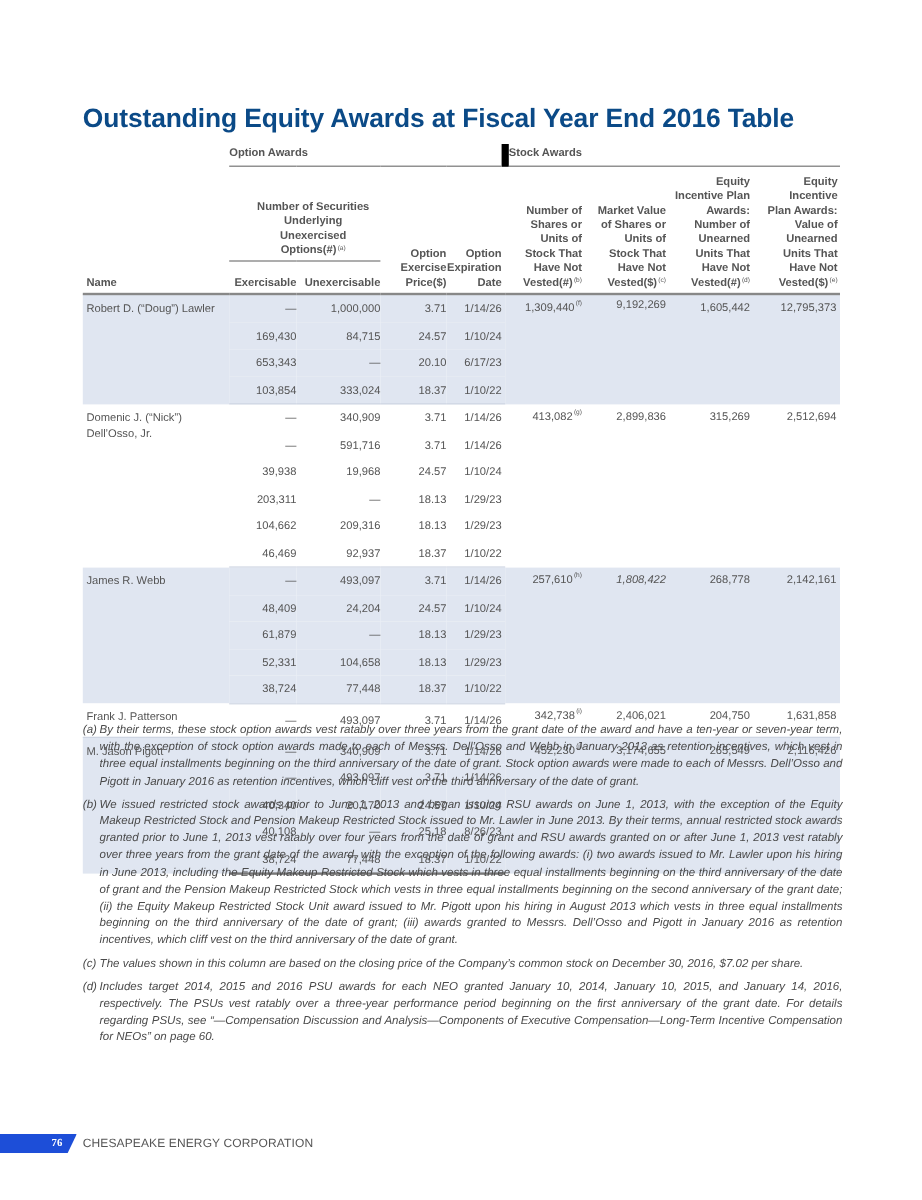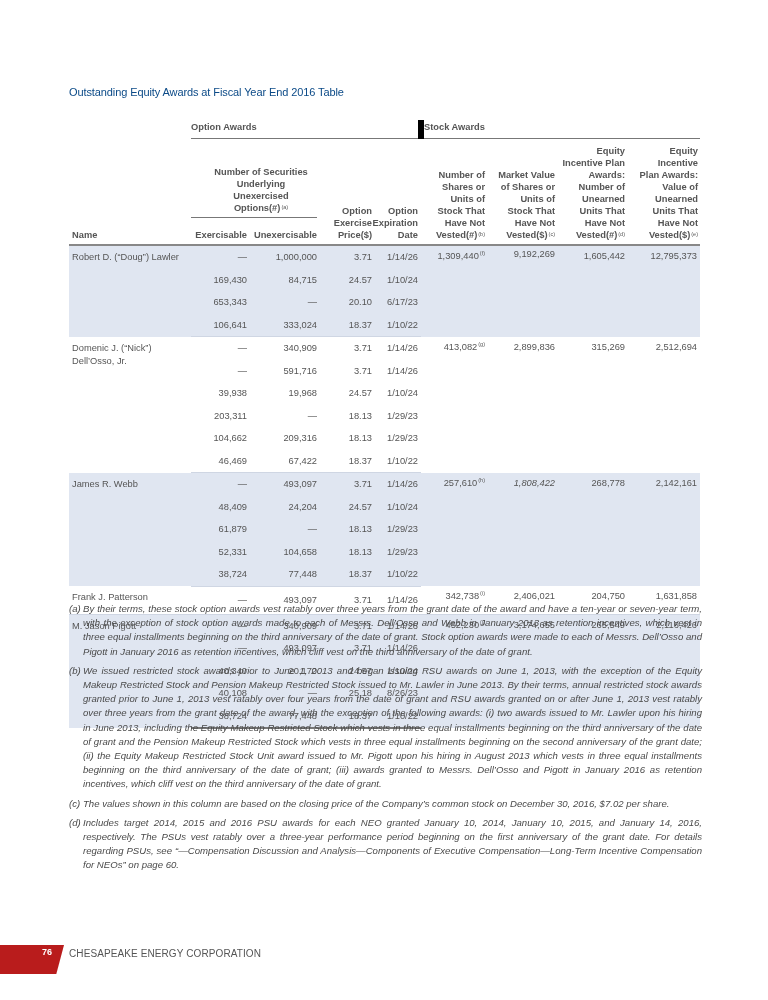--- a/index.html
+++ b/index.html
@@ -1,19 +1,19 @@
 <!DOCTYPE html>
 <html><head>
 <meta charset="utf-8">
 <style>
   html, body { margin: 0; padding: 0; background: #ffffff; }
   body { width: 768px; height: 1000px; position: relative; overflow: hidden;
          font-family: "Liberation Sans", sans-serif; color: #4a4a4a; }
   .title { position: absolute; left: 69px; top: 86px; margin: 0;
-           font-size: 11px; font-weight: normal; color: #0b4a87; letter-spacing: -0.1px; }
+           font-size: 22px; font-weight: bold; color: #0b4a87; letter-spacing: -0.1px; }
 
   .tbl { position: absolute; left: 69px; top: 120px; width: 631px; border-collapse: collapse;
          font-size: 9.3px; }
   .tbl td, .tbl th { padding: 0; }
   .grp-head { font-weight: bold; color: #555; height: 16px; vertical-align: top; padding-top: 2px !important; }
   .grp-line { border-bottom: 1.3px solid #777; }
   .hdr th { font-weight: bold; color: #555; text-align: right; vertical-align: bottom; line-height: 12px; padding-bottom: 3px !important; }
   .hdr th.left { text-align: left; }
   .hdr th.center { text-align: center; }
   .hdr-row1 th { padding-top: 6px !important; }
@@ -28,22 +28,22 @@
   .grp-end td { border-bottom: 1px solid #cfd6e3; }
   .tbl-end td { border-bottom: 2.5px solid #777; }
 
   .notes { position: absolute; left: 69px; top: 602px; width: 633px; font-size: 9.6px;
            font-style: italic; color: #4a4a4a; line-height: 14.2px; }
   .note { display: flex; margin-bottom: 5px; text-align: justify; }
   .note .lab { width: 14px; flex: 0 0 14px; }
   .note .txt { flex: 1; }
 
   .footer { position: absolute; left: 0; top: 945px; height: 16px; width: 400px; }
-  .pagebar { position: absolute; left: 0; top: 0; width: 64px; height: 29px; background: #b91c1c;
-             clip-path: polygon(0 0, 100% 0, 88% 100%, 0 100%); }
+  .pagebar { position: absolute; left: 0; top: 0; width: 64px; height: 16px; background: #1d4ed8;
+             clip-path: polygon(0 0, 100% 0, 88% 100%, 0 100%); font-family: Liberation Serif, serif; }
   .pagenum { position: absolute; right: 12px; top: 2px; font-size: 9px; font-weight: bold; color: #fff; }
   .company { position: absolute; left: 69px; top: 3px; font-size: 10px; color: #555; letter-spacing: 0.1px; }
 </style>
 </head>
 <body>
 
 <h1 class="title">Outstanding Equity Awards at Fiscal Year End 2016 Table</h1>
 
 <table class="tbl">
   <colgroup>
@@ -101,21 +101,21 @@
         <td><span>24.57</span></td>
         <td class="pr"><span>1/10/24</span></td>
       </tr>
       <tr class="data shaded">
         <td><span>653,343</span></td>
         <td><span>—</span></td>
         <td><span>20.10</span></td>
         <td class="pr"><span>6/17/23</span></td>
       </tr>
       <tr class="data shaded grp-end">
-        <td><span>106,641</span></td>
+        <td><span>103,854</span></td>
         <td><span>333,024</span></td>
         <td><span>18.37</span></td>
         <td class="pr"><span>1/10/22</span></td>
       </tr>
       <tr class="data">
         <td class="name" rowspan="6">
           <div>Domenic J. (“Nick”)</div>
           <div>Dell’Osso, Jr.</div>
         </td>
         <td><span>—</span></td>
@@ -146,21 +146,21 @@
         <td class="pr"><span>1/29/23</span></td>
       </tr>
       <tr class="data">
         <td><span>104,662</span></td>
         <td><span>209,316</span></td>
         <td><span>18.13</span></td>
         <td class="pr"><span>1/29/23</span></td>
       </tr>
       <tr class="data grp-end">
         <td><span>46,469</span></td>
-        <td><span>67,422</span></td>
+        <td><span>92,937</span></td>
         <td><span>18.37</span></td>
         <td class="pr"><span>1/10/22</span></td>
       </tr>
       <tr class="data shaded">
         <td class="name" rowspan="5">
           <div>James R. Webb</div>
         </td>
         <td><span>—</span></td>
         <td><span>493,097</span></td>
         <td><span>3.71</span></td>

